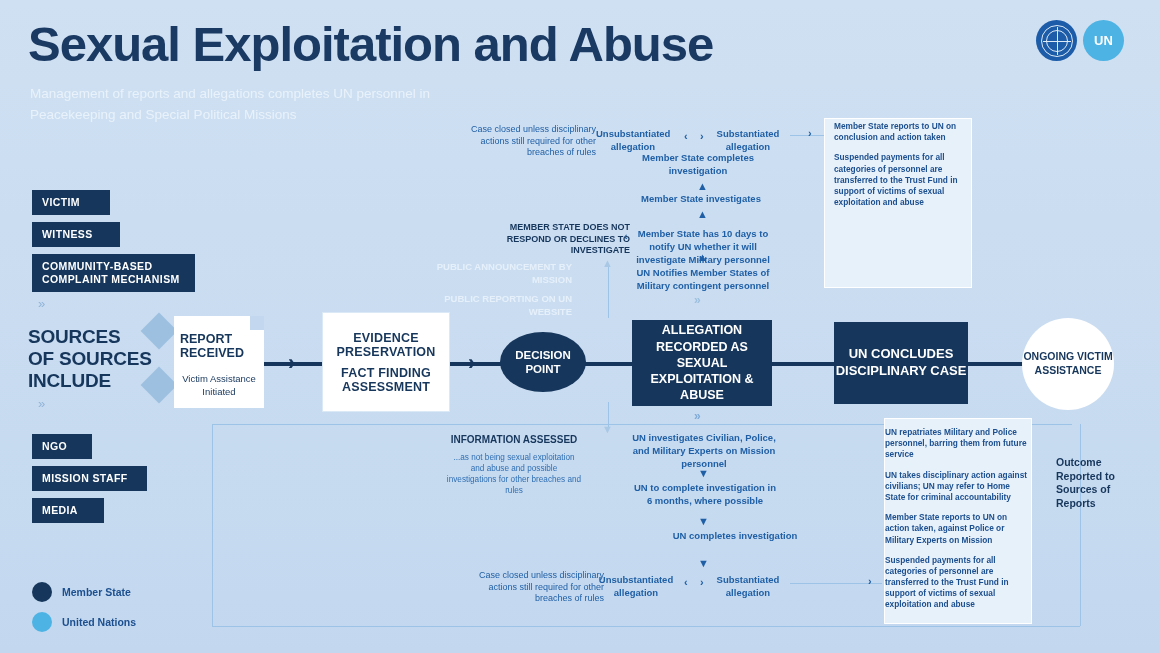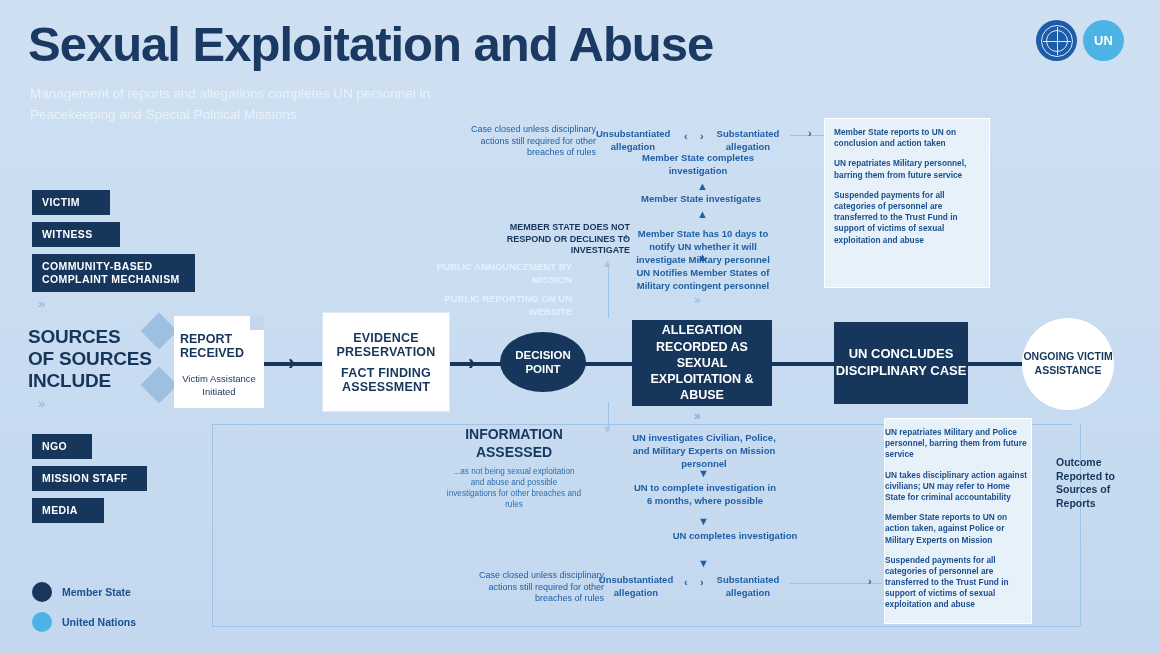--- a/index.html
+++ b/index.html
@@ -191,23 +191,23 @@
   #t-ms-10days { left:630px; top:228px; width:146px; }
   #t-ms-declines { left:506px; top:222px; width:124px; }
   #t-un-notifies { left:628px; top:267px; width:150px; }
 
   .caret-up { color:#1f5fa6; font-size:11px; font-weight:bold; line-height:1; }
   .caret-down { color:#1f5fa6; font-size:11px; font-weight:bold; line-height:1; }
   .arrow-lr { color:#1f5fa6; font-size:11px; font-weight:bold; line-height:1; }
 
   
   #panel-top {
-    left:824px; top:118px; width:166px; height:170px;
+    left:824px; top:118px; width:148px; height:170px;
     background:#e7f1fa; border:1px solid #ffffff;
-    padding:8px 9px; box-sizing:border-box;
+    padding:2px 9px; box-sizing:border-box;
     color:#1c4f8f; font-size:8.3px; line-height:1.35; font-weight:bold;
   }
   #panel-top p { margin:0 0 9px 0; }
 
   
   #panel-bottom {
     left:884px; top:418px; width:148px; height:206px;
     background:#e7f1fa; border:1px solid #ffffff;
     padding:8px 0; box-sizing:border-box;
     color:#1c4f8f; font-size:8.3px; line-height:1.35; font-weight:bold;
@@ -216,21 +216,21 @@
 
   
   #pub-announce { left:430px; top:260px; width:142px; }
   #pub-report   { left:430px; top:292px; width:142px; }
 
   
   #info-assessed {
     left:446px; top:426px; width:136px;
   }
   #info-assessed .ia-title {
-    color:#16365c; font-size:14px; font-weight:bold; line-height:1.25;
+    color:#16365c; font-size:10px; font-weight:bold; line-height:1.25;margin-top:8px;
   }
   #info-assessed .ia-body {
     color:#2f6fb3; font-size:8.2px; line-height:1.35; padding-top:5px;
   }
 
   
   #b-un-invest { left:626px; top:432px; width:156px; }
   #b-un-6mo { left:632px; top:482px; width:146px; }
   #b-un-completes { left:672px; top:530px; width:126px; }
   #b-unsub { left:598px; top:574px; width:76px; }
@@ -339,21 +339,20 @@
   <div class="abs arrow-lr" style="left:684px; top:131px;">‹</div>
   <div class="abs arrow-lr" style="left:700px; top:131px;">›</div>
   <div class="abs mid-blue ctr" id="t-sub">Substantiated allegation</div>
   <div class="abs small-blue rgt" id="t-case-closed">Case closed unless disciplinary actions still required for other breaches of rules</div>
 
   <div class="abs hline" style="left:790px; top:135px; width:34px;"></div>
   <div class="abs arrow-lr" style="left:808px; top:128px;">›</div>
 
   <div class="abs" id="panel-top">
     <p>Member State reports to UN on conclusion and action taken</p>
-    <p>UN repatriates Military personnel, barring them from future service</p>
     <p>Suspended payments for all categories of personnel are transferred to the Trust Fund in support of victims of sexual exploitation and abuse</p>
   </div>
 
   <div class="abs pale rgt" id="pub-announce">PUBLIC ANNOUNCEMENT BY MISSION</div>
   <div class="abs pale rgt" id="pub-report">PUBLIC REPORTING ON UN WEBSITE</div>
 
   <div class="abs vline" style="left:608px; top:266px; height:52px;"></div>
   <div class="abs vline" style="left:608px; top:402px; height:28px;"></div>
   <div class="abs caret-down" style="left:602px; top:258px; color:#a8c8e6;">▲</div>
   <div class="abs caret-down" style="left:602px; top:424px; color:#a8c8e6;">▼</div>

